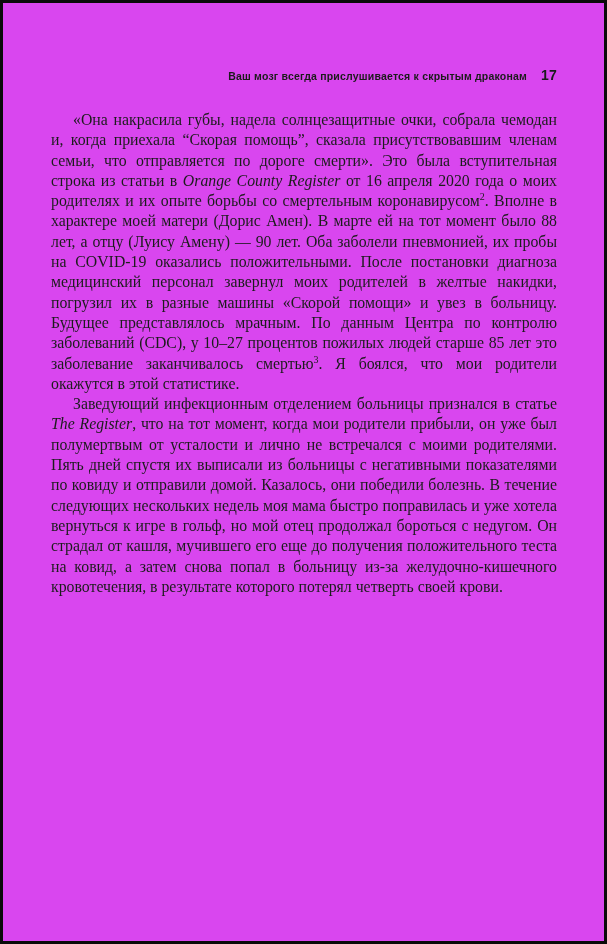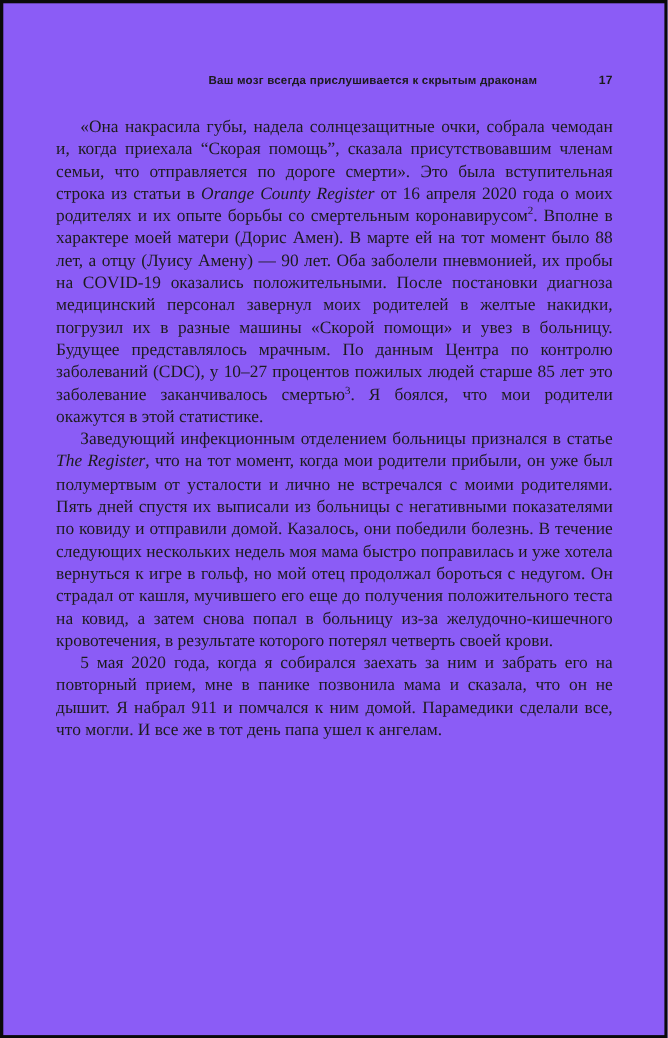--- a/index.html
+++ b/index.html
@@ -6,41 +6,40 @@
     margin: 0;
     padding: 0;
     background: #e8e8e8;
   }
   .page {
     position: relative;
     box-sizing: border-box;
     width: 607px;
     height: 944px;
     margin: 0 auto;
-    background: #8b5cf6;
+    background: #d946ef;
     border: 3px solid #0a0a0a;
     padding: 64px 47px 30px 48px;
     overflow: hidden;
   }
   .running-head {
     display: flex;
     justify-content: flex-end;
     align-items: baseline;
     gap: 14px;
     margin-bottom: 27px;
     font-family: "Liberation Sans", sans-serif;
     font-weight: 700;
     font-size: 10.5px;
     letter-spacing: 0.2px;
     color: #1b1b1b;
     white-space: nowrap;
   }
   .page-number {
-    font-size: 11px;
-    margin-left: 42px;
+    font-size: 14px;
   }
   .text-block p {
     margin: 0;
     text-indent: 22px;
     text-align: justify;
     font-family: "Liberation Serif", serif;
     font-size: 15.8px;
     line-height: 20.3px;
     color: #1c1c1c;
     hyphens: auto;
@@ -64,18 +63,17 @@
     <span class="page-number">17</span>
   </header>
 
   <main class="text-block">
 
 
     <p><span>«Она накрасила губы, надела солнцезащитные очки, собрала чемодан и, когда приехала “Скорая помощь”, сказала присутствовавшим членам семьи, что отправляется по дороге смерти». Это была вступительная строка из статьи в </span><em>Orange County Register</em><span> от 16 апреля 2020 года о моих родителях и их опыте борьбы со смертельным коронавирусом</span><sup>2</sup><span>. Вполне в характере моей матери (Дорис Амен). В марте ей на тот момент было 88 лет, а отцу (Луису Амену) — 90 лет. Оба заболели пневмонией, их пробы на COVID-19 оказались положительными. После постановки диагноза медицинский персонал завернул моих родителей в желтые накидки, погрузил их в разные машины «Скорой помощи» и увез в больницу. Будущее представлялось мрачным. По данным Центра по контролю заболеваний (CDC), у 10–27 процентов пожилых людей старше 85 лет это заболевание заканчивалось смертью</span><sup>3</sup><span>. Я боялся, что мои родители окажутся в этой статистике.</span></p>
 
     <p><span>Заведующий инфекционным отделением больницы признался в статье </span><em>The Register</em><span>, что на тот момент, когда мои родители прибыли, он уже был полумертвым от усталости и лично не встречался с моими родителями. Пять дней спустя их выписали из больницы с негативными показателями по ковиду и отправили домой. Казалось, они победили болезнь. В течение следующих нескольких недель моя мама быстро поправилась и уже хотела вернуться к игре в гольф, но мой отец продолжал бороться с недугом. Он страдал от кашля, мучившего его еще до получения положительного теста на ковид, а затем снова попал в больницу из-за желудочно-кишечного кровотечения, в результате которого потерял четверть своей крови.</span></p>
 
-    <p>5 мая 2020 года, когда я собирался заехать за ним и забрать его на повторный прием, мне в панике позвонила мама и сказала, что он не дышит. Я набрал 911 и помчался к ним домой. Парамедики сделали все, что могли. И все же в тот день папа ушел к ангелам.</p>
 
 
   </main>
 
 </div>
 
 </body></html>

